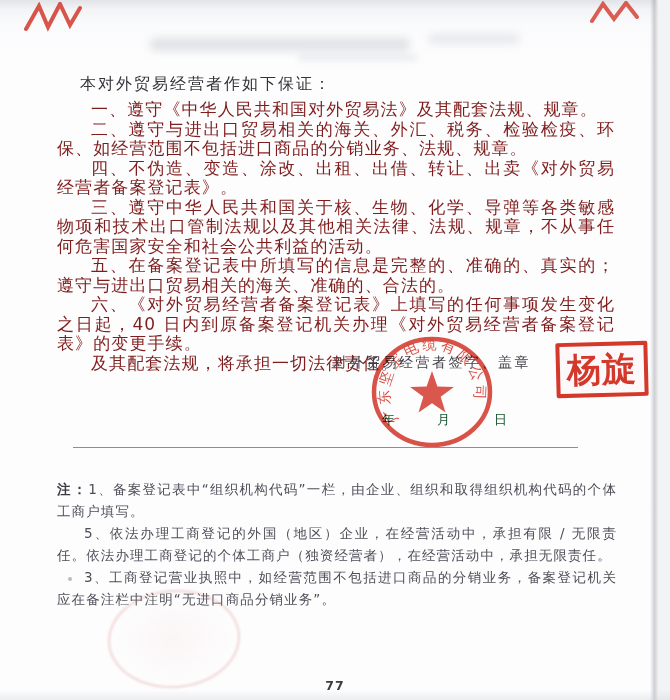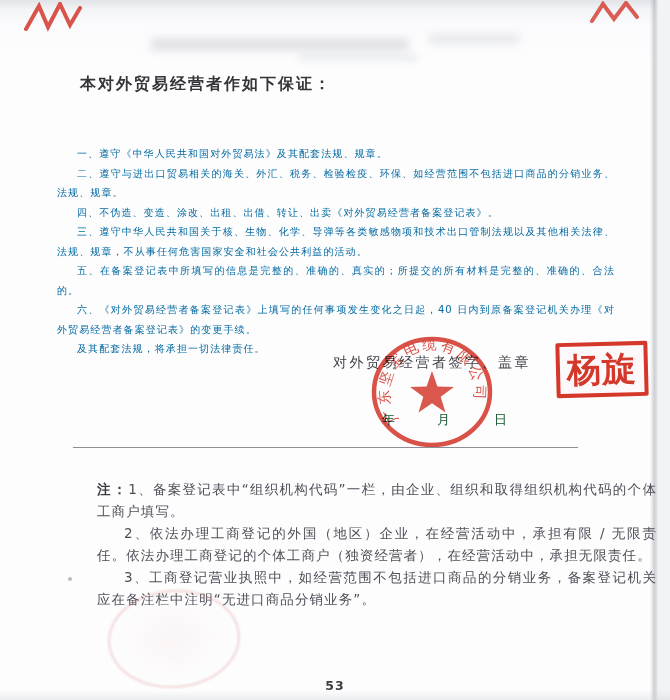--- a/index.html
+++ b/index.html
@@ -34,27 +34,27 @@
   .g1{left:150px;top:38px;width:260px;height:13px;background:rgba(150,156,168,.26);filter:blur(4px);}
   .g2{left:428px;top:34px;width:92px;height:10px;background:rgba(150,156,168,.20);filter:blur(4px);}
   .g3{left:298px;top:54px;width:120px;height:8px;background:rgba(160,165,176,.16);filter:blur(3px);}
   .speck{position:absolute;width:4px;height:4px;border-radius:50%;background:rgba(120,122,130,.5);}
 
   
   .top-marks{position:absolute;pointer-events:none;}
 
   .title{
     position:absolute;left:80px;top:74px;margin:0;
-    font-size:16px;font-weight:bold;letter-spacing:2px;
+    font-size:16px;font-weight:normal;letter-spacing:2px;
     color:#34343b;
   }
   .body-text{
     position:absolute;left:57px;top:100px;width:558px;
-    font-size:10px;line-height:19.5px;letter-spacing:1.1px;
-    color:#0369a1;text-align:justify;margin-top:44px;
+    font-size:17px;line-height:19.5px;letter-spacing:1.1px;
+    color:#7f1d1d;text-align:justify;
   }
   .body-text p{margin:0;text-indent:2em;}
 
   .sig-label{
     position:absolute;left:333px;top:354px;
     font-size:14px;letter-spacing:2.5px;color:#3f3f47;
   }
   .date-line{
     position:absolute;left:382px;top:411px;
     font-size:13px;color:#14532d;letter-spacing:1px;
@@ -75,21 +75,21 @@
     background:rgba(255,240,238,.25);
     mix-blend-mode:multiply;
   }
   .rule{
     position:absolute;left:73px;top:447px;width:505px;height:1px;
     border:none;margin:0;background:#8e8f96;
   }
   .notes{
     position:absolute;left:57px;top:478px;width:560px;
     font-size:13.5px;line-height:22px;letter-spacing:1.1px;
-    color:#4e4e58;text-align:justify;margin-left:40px;
+    color:#4e4e58;text-align:justify;
   }
   .notes p{margin:0;}
   .notes p.indent{text-indent:2em;}
   .note-prefix{font-weight:bold;color:#3a3a41;letter-spacing:2px;}
 
   .faint-stamp{
     position:absolute;left:108px;top:590px;width:128px;height:94px;
     border:2px solid rgba(214,118,112,.30);border-radius:50%;
     background:radial-gradient(ellipse at center, rgba(236,180,174,.10), rgba(255,255,255,0) 70%);
     filter:blur(1px);
@@ -121,21 +121,21 @@
     <path d="M2,20 L13,3 L24,18 L36,2 L47,16" fill="none" stroke="#d2372b" stroke-width="4" stroke-linecap="round" opacity="0.8"></path>
   </svg>
 
   <h1 class="title">本对外贸易经营者作如下保证：</h1>
 
   <div class="body-text">
     <p>一、遵守《中华人民共和国对外贸易法》及其配套法规、规章。</p>
     <p>二、遵守与进出口贸易相关的海关、外汇、税务、检验检疫、环保、如经营范围不包括进口商品的分销业务、法规、规章。</p>
     <p>四、不伪造、变造、涂改、出租、出借、转让、出卖《对外贸易经营者备案登记表》。</p>
     <p>三、遵守中华人民共和国关于核、生物、化学、导弹等各类敏感物项和技术出口管制法规以及其他相关法律、法规、规章，不从事任何危害国家安全和社会公共利益的活动。</p>
-    <p>五、在备案登记表中所填写的信息是完整的、准确的、真实的；所提交的所有材料是完整的、准确的、合法的。</p>
+    <p>五、在备案登记表中所填写的信息是完整的、准确的、真实的；遵守与进出口贸易相关的海关、准确的、合法的。</p>
     <p>六、《对外贸易经营者备案登记表》上填写的任何事项发生变化之日起，40 日内到原备案登记机关办理《对外贸易经营者备案登记表》的变更手续。</p>
     <p>及其配套法规，将承担一切法律责任。</p>
   </div>
 
   <div class="sig-label">对外贸易经营者签字、盖章</div>
 
   <div class="date-line">
     <span class="y">年</span><span class="m">月</span><span>日</span>
   </div>
 
@@ -151,22 +151,22 @@
   </svg>
 
   <div class="name-stamp">
     <span>杨旋</span>
   </div>
 
   <hr class="rule">
 
   <div class="notes">
     <p><span class="note-prefix">注：</span><span>1、备案登记表中“组织机构代码”一栏，由企业、组织和取得组织机构代码的个体工商户填写。</span></p>
-    <p class="indent">2、依法办理工商登记的外国（地区）企业，在经营活动中，承担有限 / 无限责任。依法办理工商登记的个体工商户（独资经营者），在经营活动中，承担无限责任。</p>
+    <p class="indent">5、依法办理工商登记的外国（地区）企业，在经营活动中，承担有限 / 无限责任。依法办理工商登记的个体工商户（独资经营者），在经营活动中，承担无限责任。</p>
     <p class="indent">3、工商登记营业执照中，如经营范围不包括进口商品的分销业务，备案登记机关应在备注栏中注明“无进口商品分销业务”。</p>
   </div>
 
   <div class="faint-stamp"></div>
 
-  <div class="page-number">53</div>
+  <div class="page-number">77</div>
 
   <div class="bottom-shade"></div>
 </div>
 
 </body></html>

